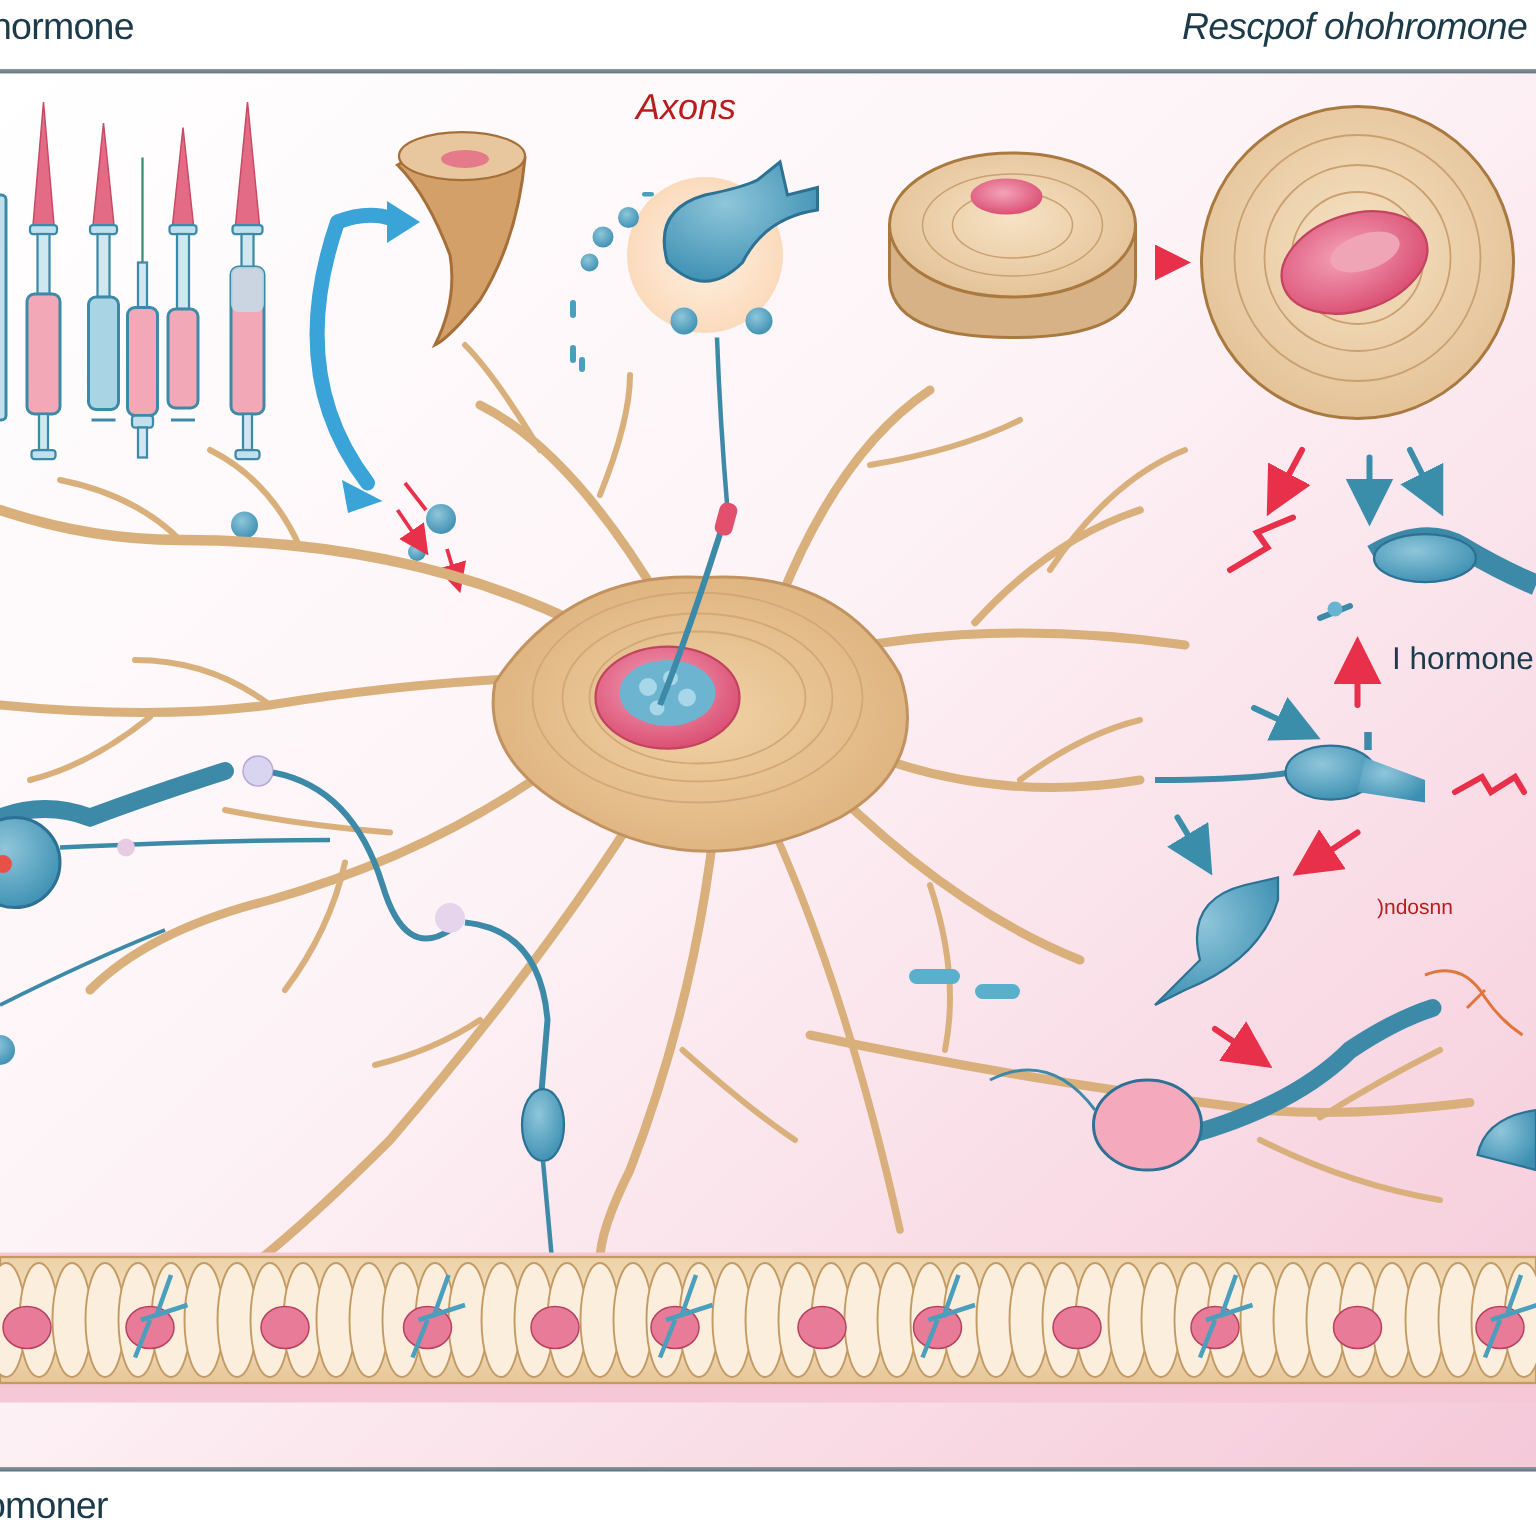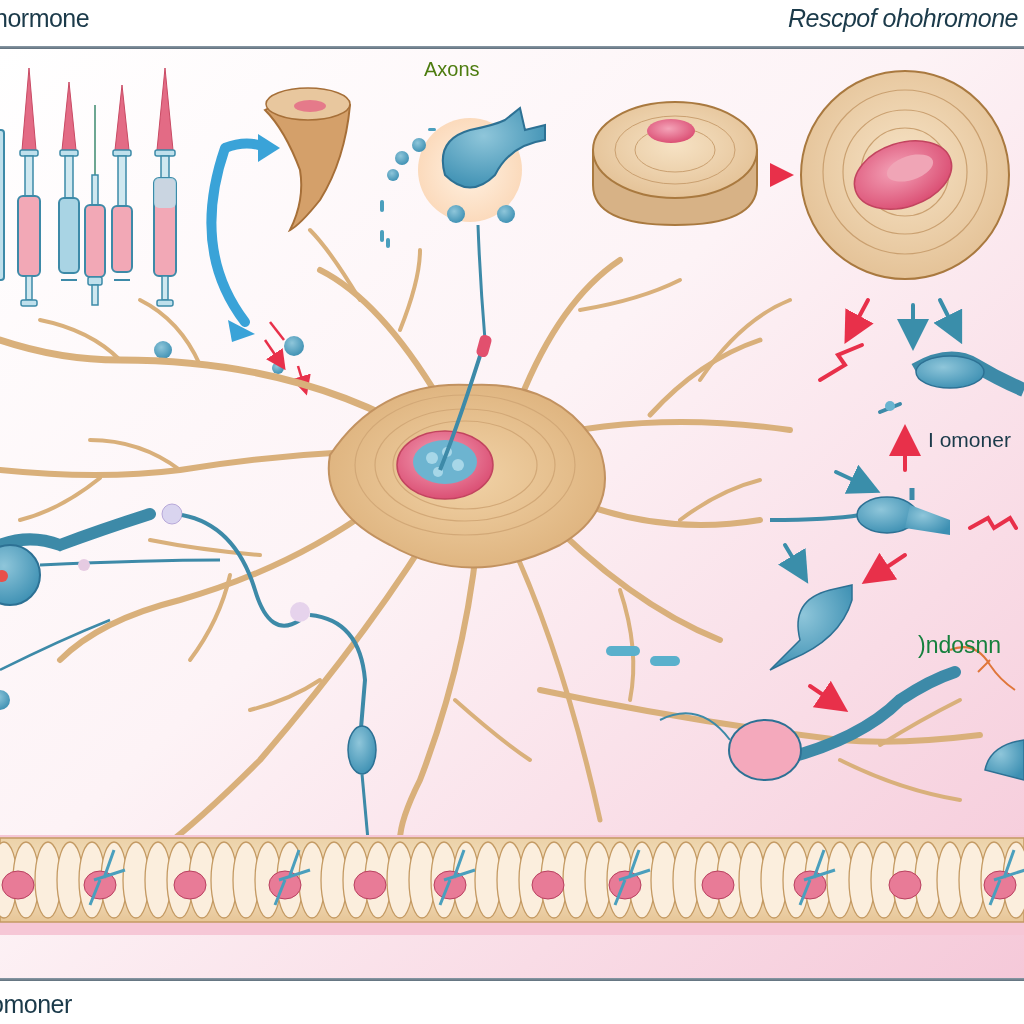--- a/index.html
+++ b/index.html
@@ -7,23 +7,23 @@
     width: 1024px; height: 1024px; overflow: hidden; position: relative;
     background: #ffffff;
     font-family: "Liberation Sans", "DejaVu Sans", sans-serif;
   }
   .title {
     position: absolute; color: #1b3a4a; font-size: 25px; letter-spacing: -0.5px;
     white-space: nowrap;
   }
   #title-left { left: -6px; top: 4px; }
   #title-right { right: 6px; top: 4px; font-style: italic; }
-  #label-axons { left: 424px; top: 58px; font-size: 20px; position: absolute; color: #4d7c0f; }
+  #label-axons { left: 424px; top: 58px; font-size: 24px; position: absolute; color: #b91c1c; font-style: italic; }
   #label-right-1 { left: 928px; top: 428px; font-size: 21px; position: absolute; color: #1b3a4a; white-space: nowrap; }
-  #label-right-2 { left: 918px; top: 596px; font-size: 23px; position: absolute; color: #15803d; white-space: nowrap; margin-top: 36px; }
+  #label-right-2 { left: 918px; top: 596px; font-size: 14px; position: absolute; color: #b91c1c; white-space: nowrap; }
   #title-bottom { left: -10px; top: 990px; font-size: 25px; }
   .rule {
     position: absolute; left: 0; width: 1024px; height: 3px;
     background: linear-gradient(#8a9aa6, #5f6f7c);
   }
   #rule-top { top: 46px; }
   #rule-bottom { top: 978px; }
   #canvas {
     position: absolute; left: 0; top: 49px; width: 1024px; height: 929px;
   }
@@ -383,17 +383,17 @@
           <g>
             <ellipse cx="1000" cy="885" rx="16" ry="14" fill="#e87b97" stroke="#b8405f" stroke-width="1"></ellipse>
             <path d="M994,880 L1025,870 M1000,880 L990,905 M1004,878 L1014,850" stroke="#4a9fbd" stroke-width="3" fill="none"></path>
           </g>
         </g>
   </g>
 </svg>
 </div>
 
 <div id="label-axons">Axons</div>
-<div id="label-right-1">I  omoner</div>
+<div id="label-right-1">I  hormone</div>
 <div id="label-right-2">)ndosnn</div>
 
 <div class="rule" id="rule-bottom"></div>
 <div class="title" id="title-bottom">omoner</div>
 
 </body></html>

